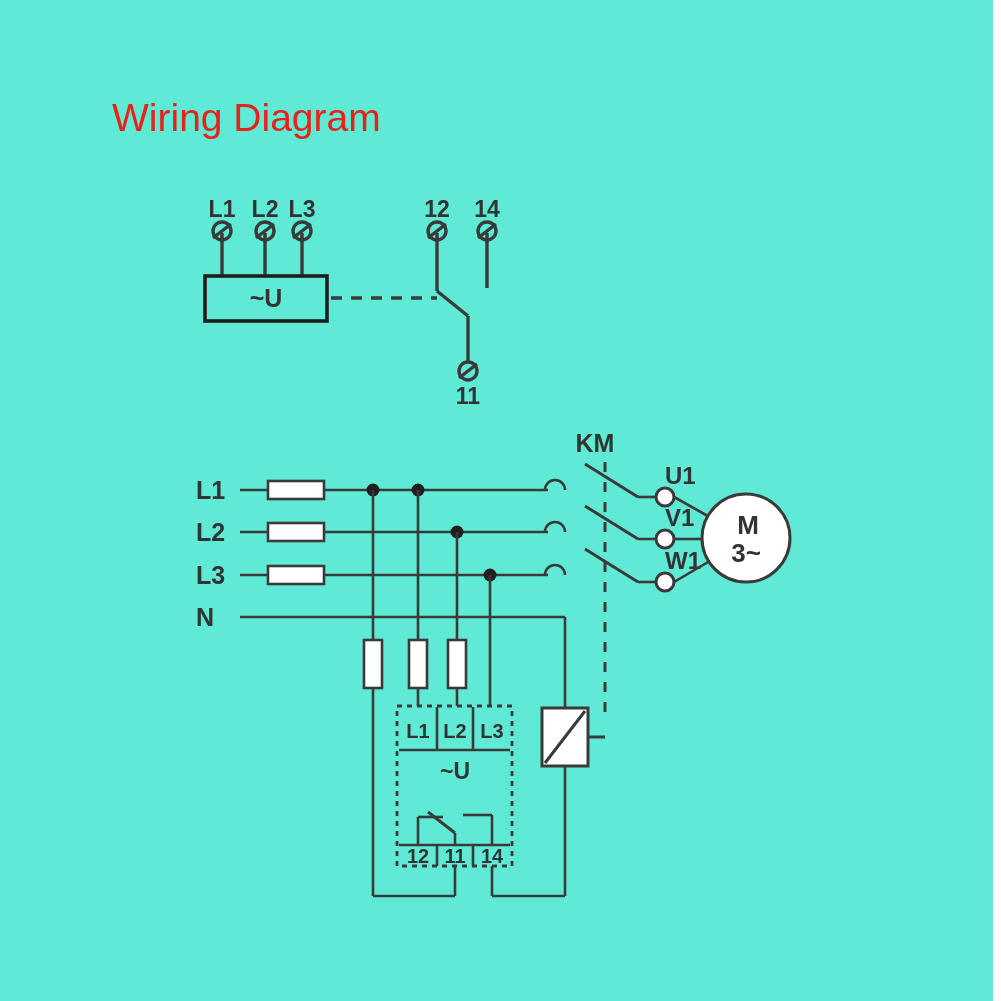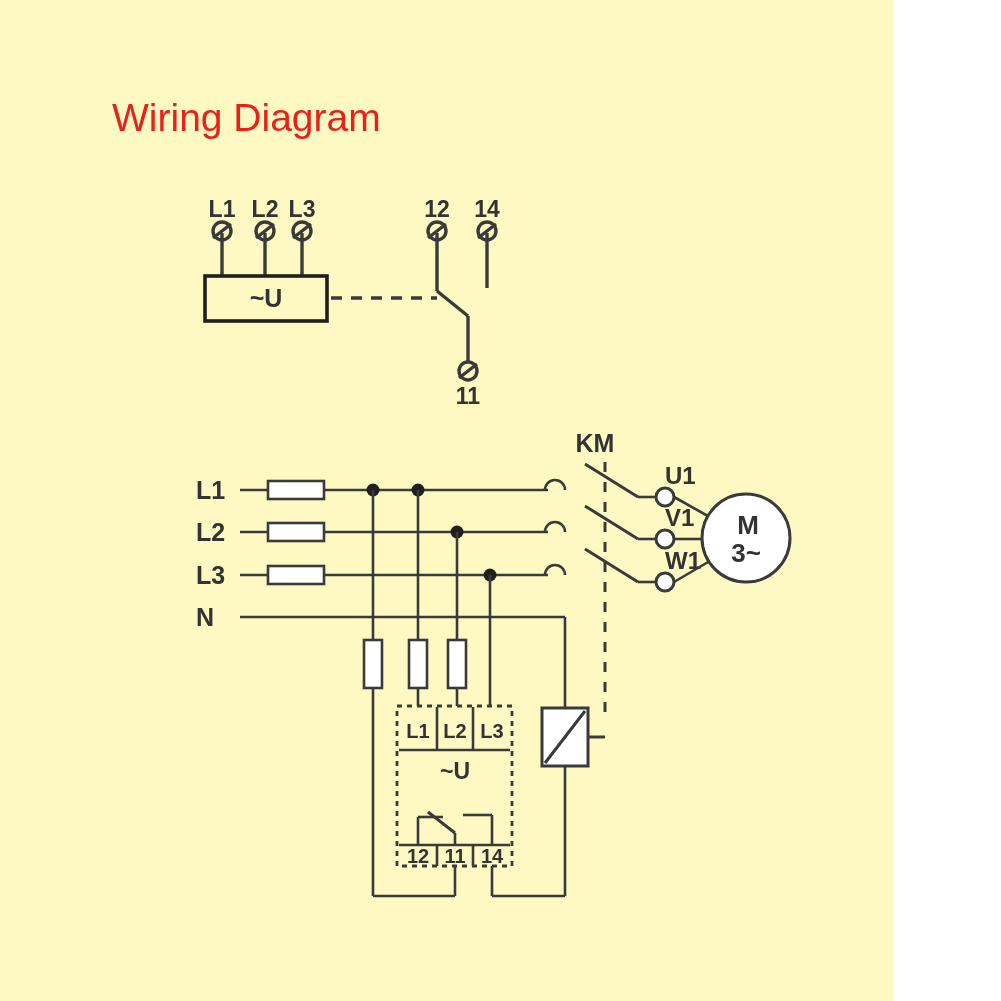--- a/index.html
+++ b/index.html
@@ -3,23 +3,23 @@
 <meta charset="utf-8">
 <title>Wiring Diagram</title>
 <style>
   html, body {
     margin: 0;
     padding: 0;
     background: #ffffff;
   }
   #page {
     position: relative;
-    width: 894px;
+    width: 993px;
     height: 1001px;
-    background: #fef9c3;
+    background: #5eead4;
     overflow: hidden;
     font-family: "Liberation Sans", sans-serif;
   }
   #title {
     position: absolute;
     left: 112px;
     top: 96px;
     font-size: 39px;
     color: #e8211a;
     font-family: "Liberation Sans", sans-serif;

